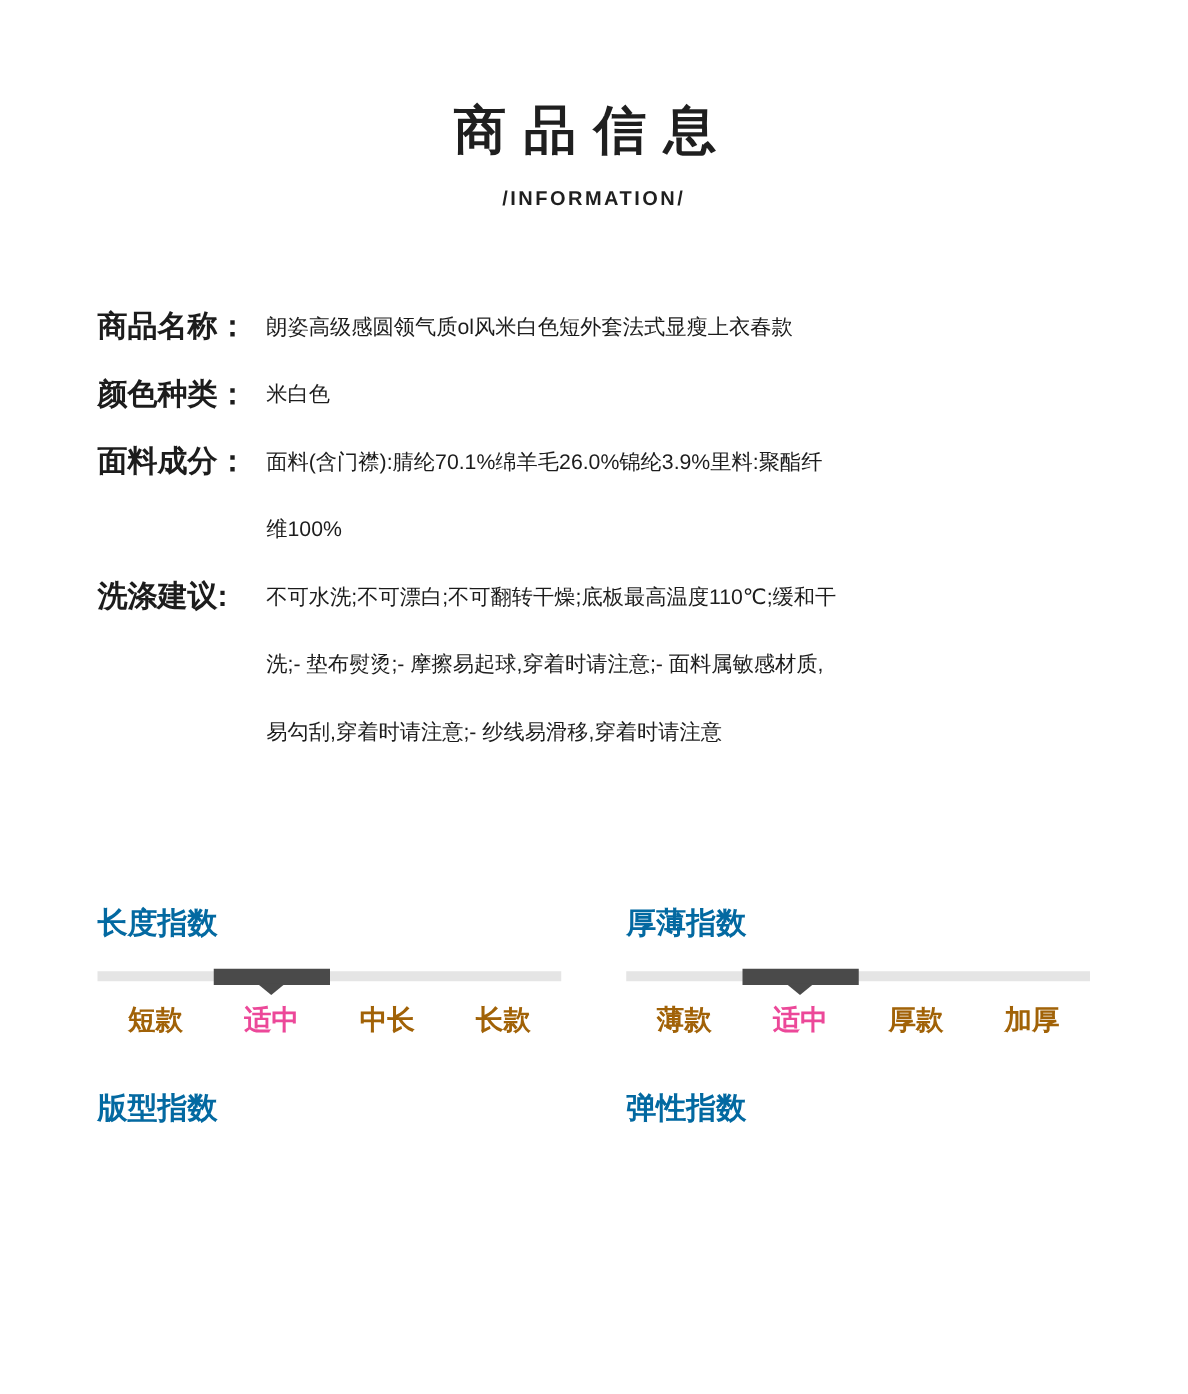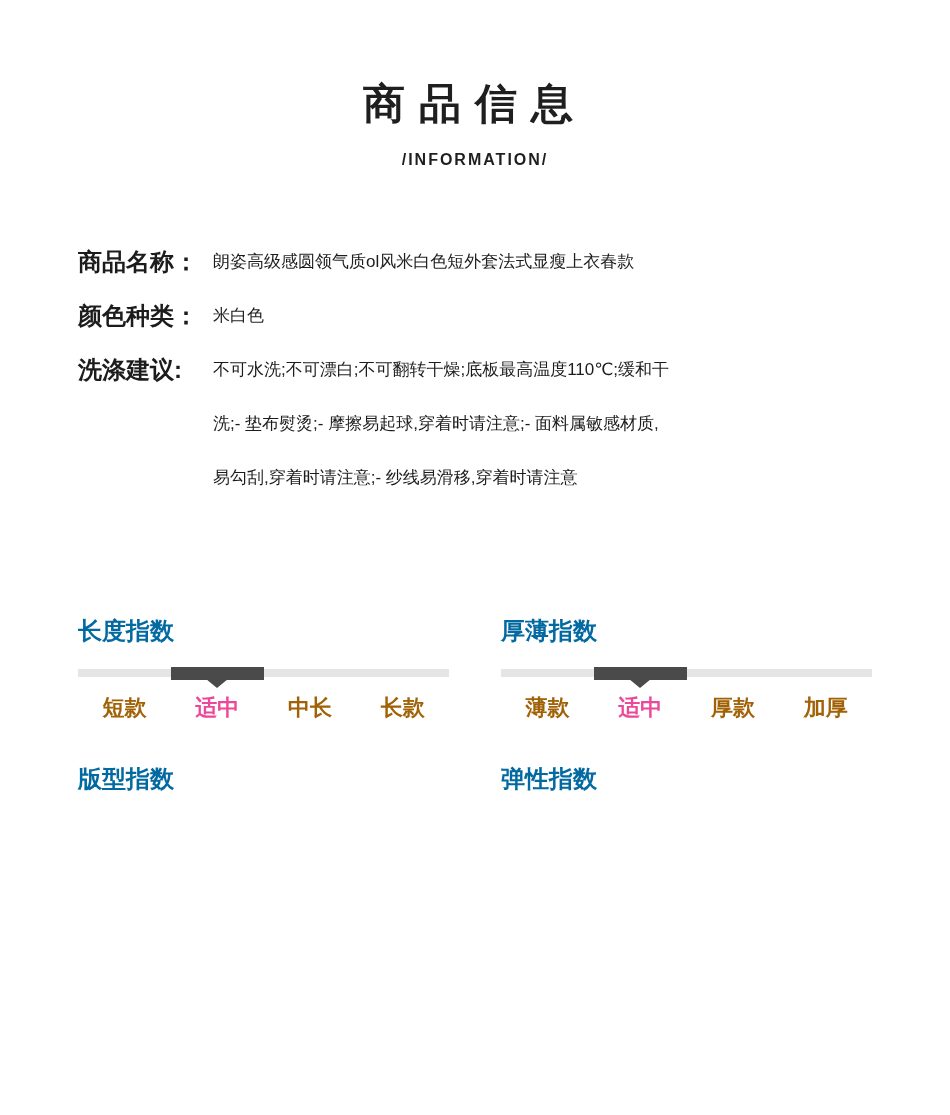--- a/index.html
+++ b/index.html
@@ -98,20 +98,25 @@
   <div class="info">
     <div class="row">
       <div class="lbl">商品名称：</div>
       <div class="val">朗姿高级感圆领气质ol风米白色短外套法式显瘦上衣春款</div>
     </div>
     <div class="row">
       <div class="lbl">颜色种类：</div>
       <div class="val">米白色</div>
     </div>
     <div class="row">
+      <div class="lbl">面料成分：</div>
+      <div class="val">面料(含门襟):腈纶70.1%绵羊毛26.0%锦纶3.9%里料:聚酯纤
+维100%</div>
+    </div>
+    <div class="row">
       <div class="lbl">洗涤建议:</div>
       <div class="val">不可水洗;不可漂白;不可翻转干燥;底板最高温度110℃;缓和干
 洗;- 垫布熨烫;- 摩擦易起球,穿着时请注意;- 面料属敏感材质,
 易勾刮,穿着时请注意;- 纱线易滑移,穿着时请注意</div>
     </div>
   </div>
 
   <div class="indices">
 
     <div class="idx">

